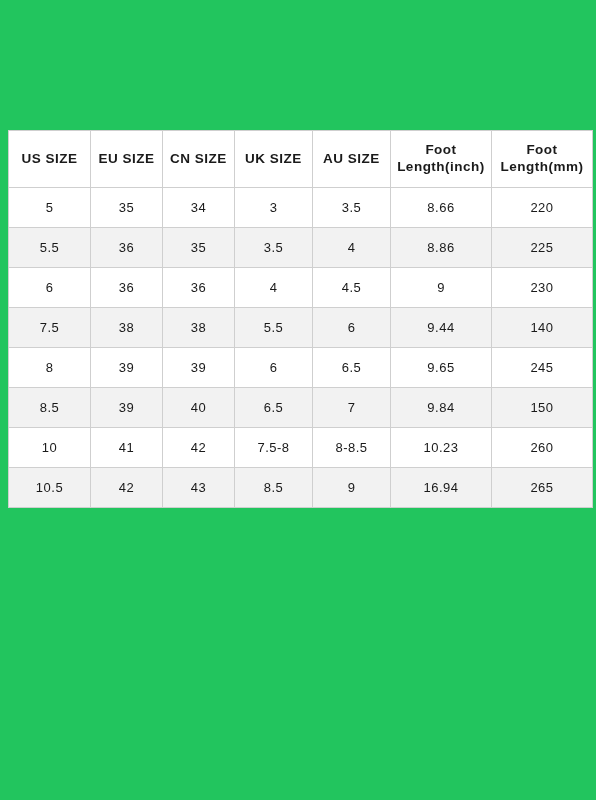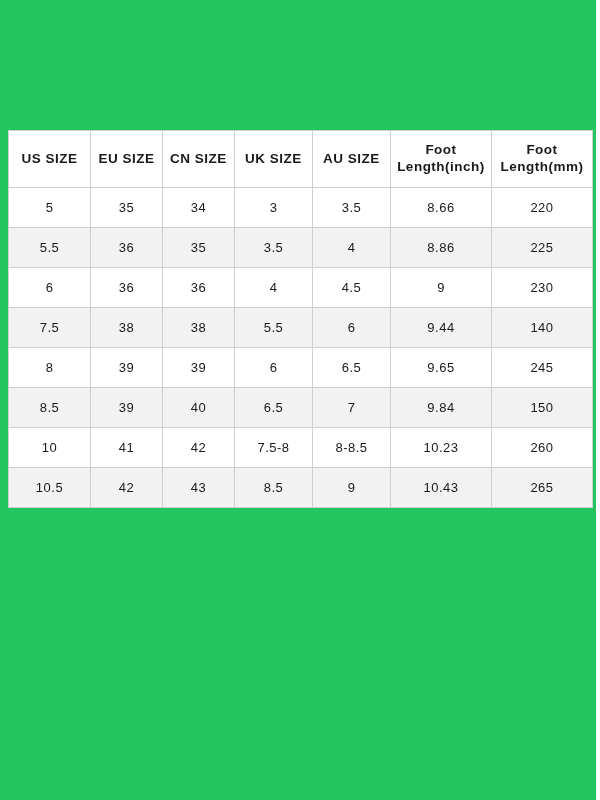--- a/index.html
+++ b/index.html
@@ -157,19 +157,19 @@
           <td>8-8.5</td>
           <td>10.23</td>
           <td>260</td>
         </tr>
         <tr>
           <td>10.5</td>
           <td>42</td>
           <td>43</td>
           <td>8.5</td>
           <td>9</td>
-          <td>10.43</td>
+          <td>16.94</td>
           <td>265</td>
         </tr>
       </tbody>
     </table>
   </div>
 </div>
 
 </body></html>

